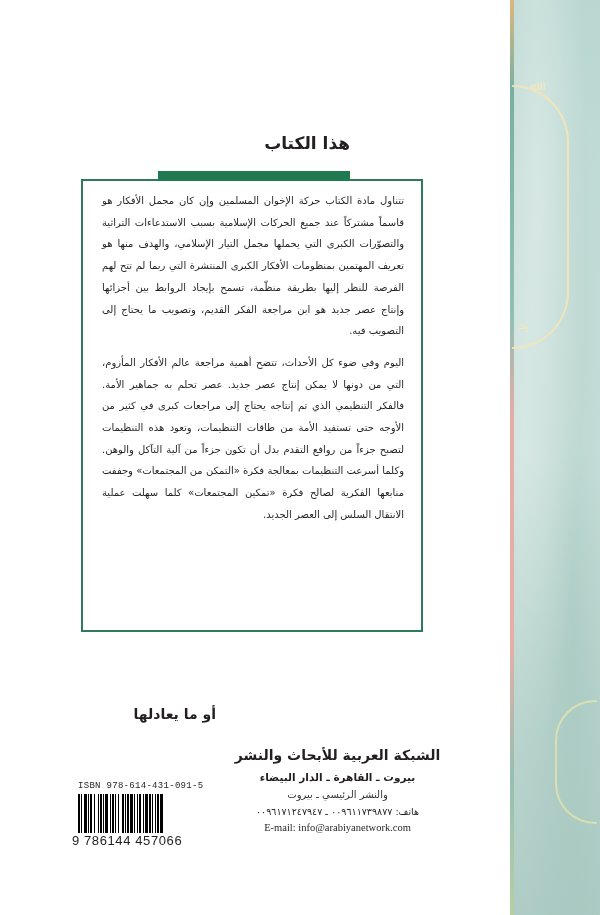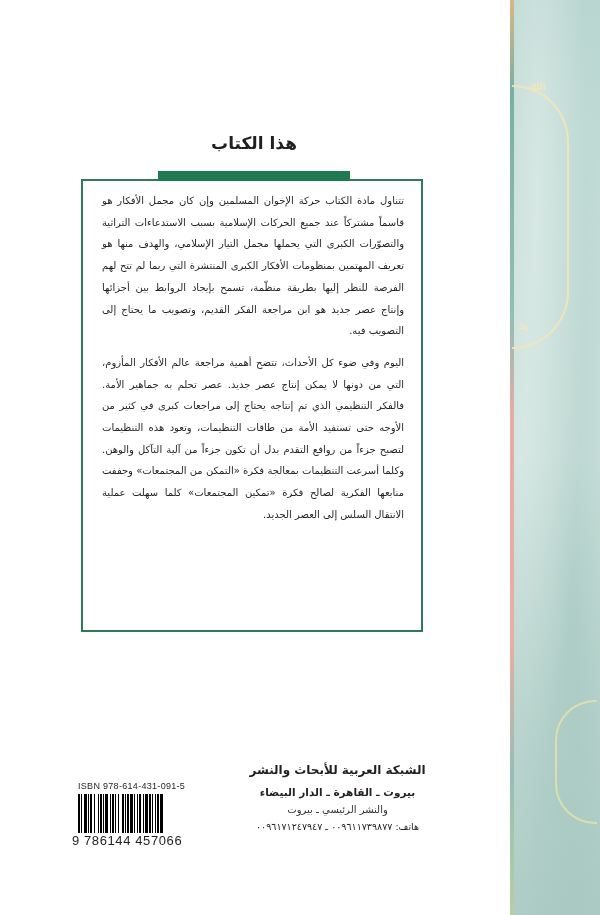--- a/index.html
+++ b/index.html
@@ -36,21 +36,21 @@
     opacity: 0.7;
   }
   .spine-glyph {
     position: absolute; color: #f6e9b8; font-family: "DejaVu Serif", serif;
     font-size: 13px; opacity: 0.9;
   }
 
   
   .title {
     position: absolute; left: 158px; width: 192px; top: 133px;
-    text-align: center; font-weight: bold; font-size: 17px; direction: rtl;
+    font-weight: bold; font-size: 17px; direction: rtl;
   }
 
   
   .box {
     position: absolute; left: 81px; top: 179px; width: 342px; height: 453px;
     border: 2px solid #2e7a5b;
     box-sizing: border-box;
   }
   .box-bar {
     position: absolute; left: 158px; top: 171px; width: 192px; height: 10px;
@@ -67,30 +67,30 @@
   .price {
     position: absolute; left: 86px; top: 702px; width: 130px;
     direction: rtl; text-align: right; font-size: 14px; font-weight: bold; line-height: 24px;
   }
 
   
   .publisher {
     position: absolute; left: 230px; top: 744px; width: 215px;
     direction: rtl; text-align: center;
   }
-  .pub-name { font-weight: bold; font-size: 12px; line-height: 22px; margin-top: 15px; }
+  .pub-name { font-weight: bold; font-size: 14px; line-height: 22px; }
   .pub-cities { font-weight: bold; font-size: 10.5px; line-height: 18px; margin-top: 2px; }
   .pub-office { font-size: 10px; line-height: 18px; color: #333; }
   .pub-phone { font-size: 9.5px; line-height: 16px; text-align: center; }
   .pub-email { direction: ltr; font-family: "Liberation Serif", serif; font-size: 10.5px; line-height: 16px; }
 
   
   .isbn-label {
     position: absolute; left: 78px; top: 781px;
-    font-family: Liberation Sans, sans-serif; font-size: 9px; letter-spacing: 0.3px; text-align: center;
+    font-family: Liberation Mono, monospace; font-size: 9px; letter-spacing: 0.3px; text-align: center;
   }
   .barcode {
     position: absolute; left: 78px; top: 794px; width: 114px; height: 43px;
     display: flex; align-items: stretch;
   }
   .barcode span { display: block; height: 100%; background: #000; }
   .barcode-digits {
     position: absolute; left: 72px; top: 833px; width: 125px;
     font-family: "Liberation Sans", sans-serif; font-size: 13px; letter-spacing: 0.6px;
     background: #fff;
@@ -111,27 +111,29 @@
   <div class="title">هذا الكتاب</div>
 
   <div class="box"></div>
   <div class="box-bar"></div>
   <div class="box-body">
     <p>تتناول مادة الكتاب حركة الإخوان المسلمين وإن كان مجمل الأفكار هو قاسماً مشتركاً عند جميع الحركات الإسلامية بسبب الاستدعاءات التراثية والتصوّرات الكبرى التي يحملها مجمل التيار الإسلامي، والهدف منها هو تعريف المهتمين بمنظومات الأفكار الكبرى المنتشرة التي ربما لم تتح لهم الفرصة للنظر إليها بطريقة منظّمة، تسمح بإيجاد الروابط بين أجزائها وإنتاج عصر جديد هو ابن مراجعة الفكر القديم، وتصويب ما يحتاج إلى التصويب فيه.</p>
     <p>اليوم وفي ضوء كل الأحداث، تتضح أهمية مراجعة عالم الأفكار المأزوم، التي من دونها لا يمكن إنتاج عصر جديد. عصر تحلم به جماهير الأمة. فالفكر التنظيمي الذي تم إنتاجه يحتاج إلى مراجعات كبرى في كثير من الأوجه حتى تستفيد الأمة من طاقات التنظيمات، وتعود هذه التنظيمات لتصبح جزءاً من روافع التقدم بدل أن تكون جزءاً من آلية التآكل والوهن. وكلما أسرعت التنظيمات بمعالجة فكرة «التمكن من المجتمعات» وجففت منابعها الفكرية لصالح فكرة «تمكين المجتمعات» كلما سهلت عملية الانتقال السلس إلى العصر الجديد.</p>
   </div>
 
   <div class="price">
+    <div>أو ما يعادلها</div>
   </div>
 
   <div class="publisher">
     <div class="pub-name">الشبكة العربية للأبحاث والنشر</div>
     <div class="pub-cities">بيروت ـ القاهرة ـ الدار البيضاء</div>
     <div class="pub-office">والنشر الرئيسي ـ بيروت</div>
     <div class="pub-phone">هاتف: ٠٠٩٦١١٧٣٩٨٧٧ ـ ٠٠٩٦١٧١٢٤٧٩٤٧</div>
+    <div class="pub-email">E-mail: info@arabiyanetwork.com</div>
   </div>
 
   <div class="isbn-label">ISBN 978-614-431-091-5</div>
   <div class="barcode" id="barcode">
       <span style="width: 2px;"></span>
       <span style="width: 1px; background: transparent;"></span>
       <span style="width: 1px;"></span>
       <span style="width: 2px; background: transparent;"></span>
       <span style="width: 3px;"></span>
       <span style="width: 1px; background: transparent;"></span>

